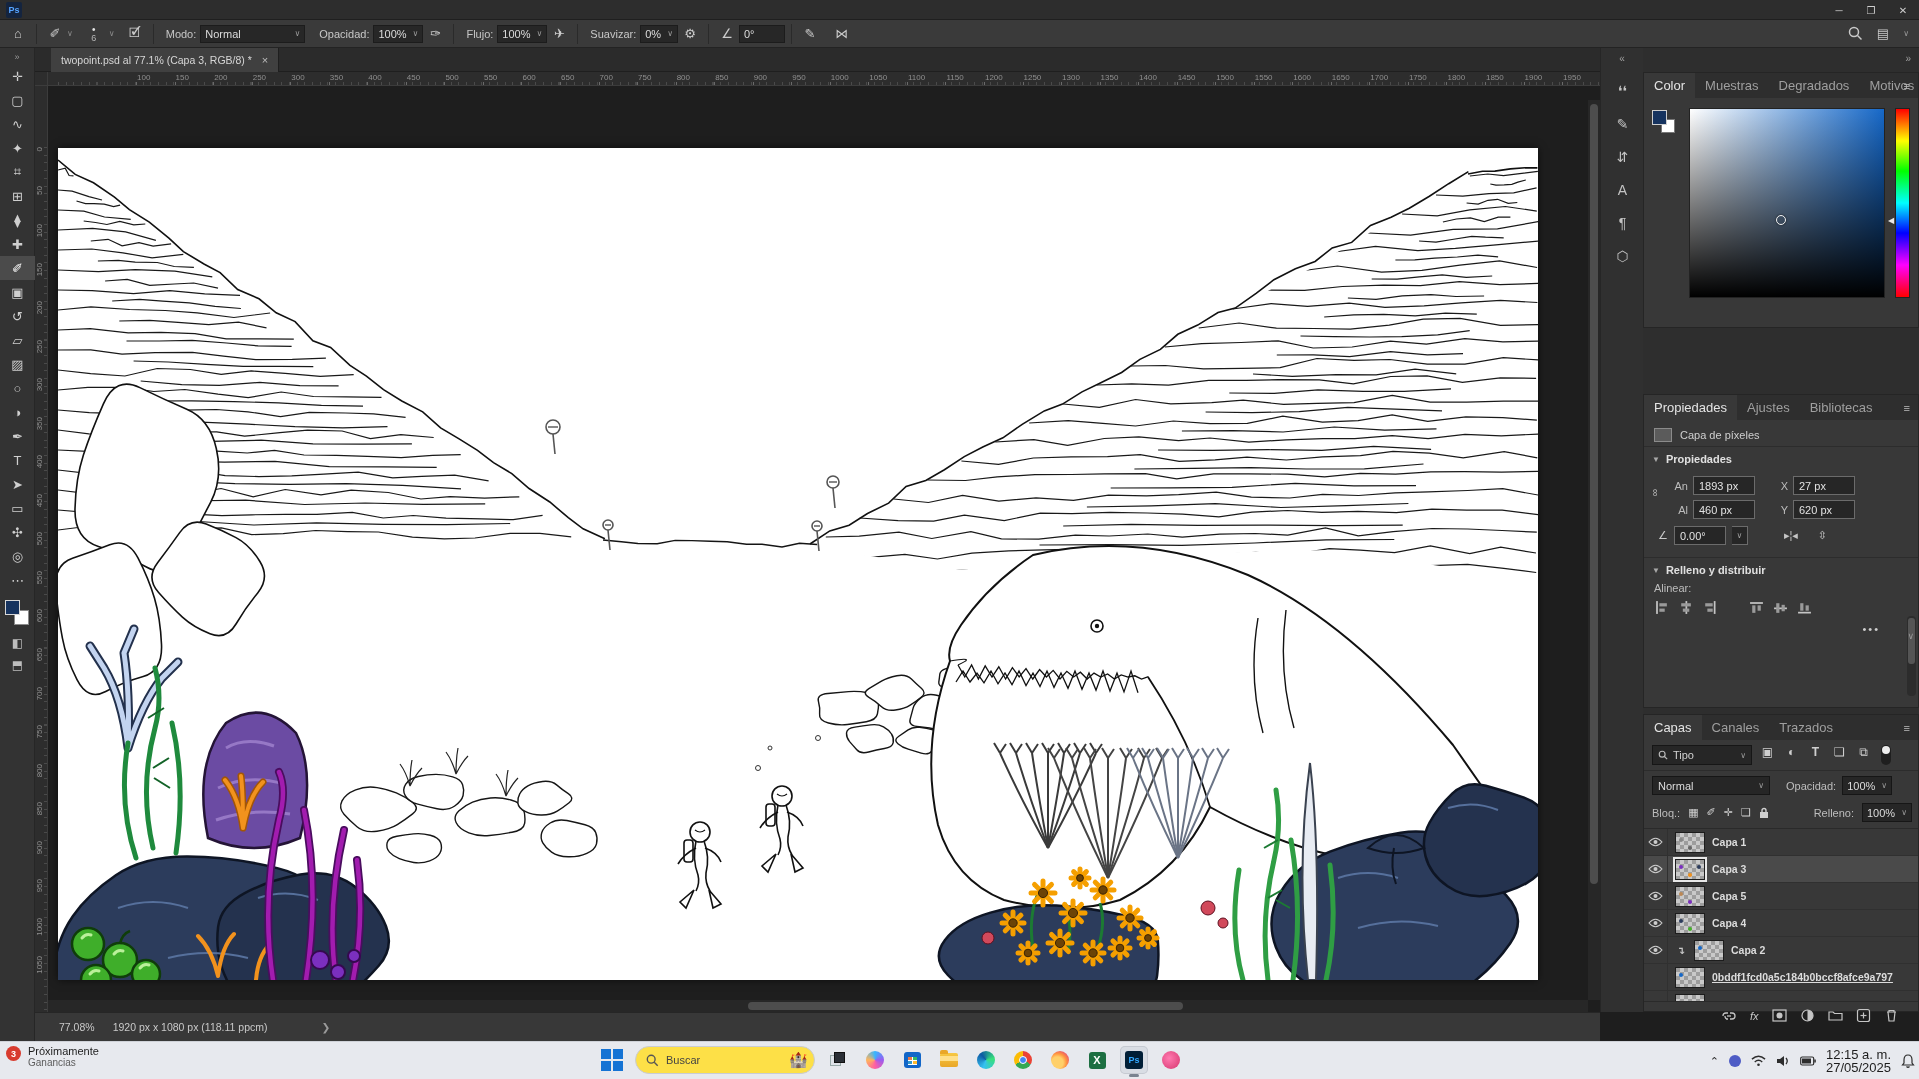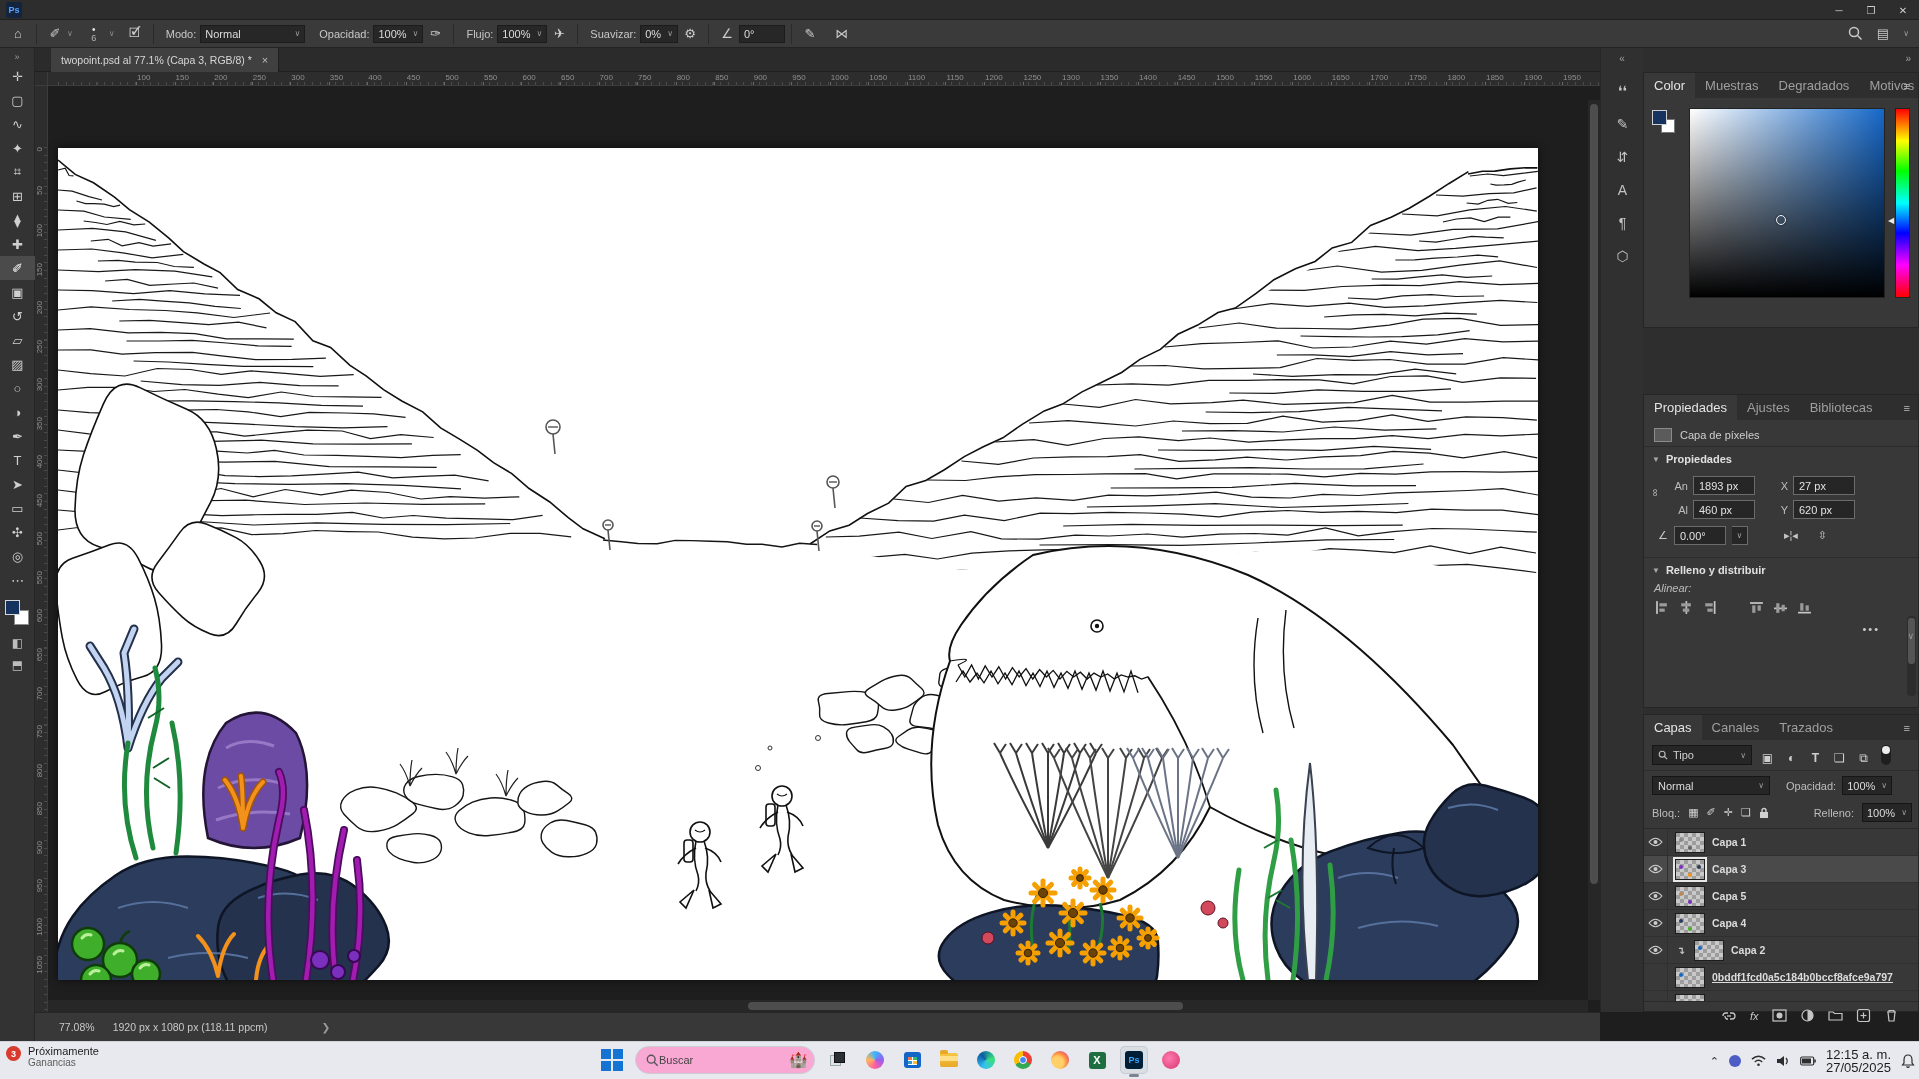--- a/index.html
+++ b/index.html
@@ -105,31 +105,31 @@
   .sec-head .tri { color:#a8a8a8; font-size:8px; }
   .tf-grid { padding:2px 8px 4px 4px; position:relative; }
   .tf-row { display:flex; align-items:center; gap:5px; margin:5px 0 5px 26px; }
   .tf-lab { width:14px; text-align:right; color:#bdbdbd; }
   .tf-field { width:62px; height:19px; background:#262626; border:1px solid #6b6b6b; color:#e2e2e2;
     display:inline-flex; align-items:center; padding:0 5px; }
   .chain { position:absolute; left:8px; top:18px; color:#b9b9b9; font-size:11px; transform:rotate(90deg); }
   .angle-row { display:flex; align-items:center; gap:6px; margin:7px 0 8px 10px; color:#c9c9c9; }
   .angle-field { width:52px; height:19px; background:#262626; border:1px solid #6b6b6b; color:#e2e2e2; display:inline-flex; align-items:center; padding:0 5px; }
   .dd-btn { width:16px; height:19px; border:1px solid #6b6b6b; border-left:none; color:#9f9f9f; font-size:8px; display:inline-flex; align-items:center; justify-content:center; background:#262626; }
-  .align-label { padding:2px 10px; color:#bdbdbd;font-style:italic; }
+  .align-label { padding:2px 10px; color:#bdbdbd; }
   .align-icons { display:flex; align-items:center; gap:9px; padding:4px 10px 8px; }
   .align-icons svg { display:block; }
   .align-gap { width:14px; }
   .more-dots { text-align:right; padding:0 38px 10px 0; color:#cfcfcf; letter-spacing:2px; }
   .pscroll { position:absolute; right:2px; top:196px; width:9px; height:80px; background:#2c2c2c; border-radius:4px; }
   .pscroll .pthumb { position:absolute; left:1px; top:2px; width:7px; height:46px; background:#555; border-radius:3px; }
   .pscroll-chev { position:absolute; right:4px; bottom:4px; color:#9a9a9a; font-size:9px; }
 
   
-  .lfilter { display:flex; align-items:flex-end; padding:5px 6px 5px 8px; gap:7px; border-bottom:1px solid #2c2c2c; }
+  .lfilter { display:flex; align-items:flex-start; padding:5px 6px 5px 8px; gap:7px; border-bottom:1px solid #2c2c2c; }
   .lfilter .search-select { flex:0 0 100px; height:20px; background:#262626; border:1px solid #161616; display:flex; align-items:center; padding:0 5px; gap:5px; color:#d0d0d0; }
   .lfilter .fico { color:#cfcfcf; font-size:12px; width:17px; text-align:center; }
   .lf-toggle { width:10px; height:20px; background:#1f1f1f; border-radius:5px; position:relative; margin-left:2px; }
   .lf-toggle::before { content:""; position:absolute; left:1px; top:1px; width:8px; height:8px; border-radius:50%; background:#ededed; }
   .lblend { display:flex; align-items:center; padding:5px 6px 5px 8px; gap:6px; }
   .blend-select { width:118px; height:19px; background:#262626; border:1px solid #161616; display:flex; align-items:center; justify-content:space-between; padding:0 5px; color:#dcdcdc; }
   .mini-select { height:19px; background:#262626; border:1px solid #161616; display:flex; align-items:center; padding:0 4px; gap:6px; color:#dcdcdc; }
   .lab { color:#bdbdbd; }
   .llock { display:flex; align-items:center; padding:3px 6px 6px 8px; gap:8px; border-bottom:1px solid #2a2a2a; }
   .lock-ico { color:#cfcfcf; font-size:11px; }
@@ -151,22 +151,22 @@
   .taskbar { position:absolute; left:0; top:1041px; width:1919px; height:38px; background:#e7e9ee; border-top:1px solid #cfd2d8; }
   .tb-widget { position:absolute; left:6px; top:3px; display:flex; align-items:center; gap:7px; }
   .tb-badge { width:15px; height:15px; border-radius:50%; background:#d83b2e; color:#fff; font-size:9px; font-weight:bold;
     display:flex; align-items:center; justify-content:center; align-self:flex-start; margin-top:1px; }
   .tb-widget .l1 { color:#1d1d1d; font-size:11px; }
   .tb-widget .l2 { color:#5c5c5c; font-size:10px; }
   .tb-center { position:absolute; left:598px; top:4px; display:flex; align-items:center; gap:9px; }
   .tb-ico { width:28px; height:28px; border-radius:5px; display:flex; align-items:center; justify-content:center; font-size:13px; position:relative; }
   .tb-ico.active { background:#d9dde4; box-shadow:inset 0 0 0 1px #c6cad2; }
   .tb-ico.active::after { content:""; position:absolute; bottom:-3px; left:9px; width:10px; height:3px; border-radius:2px; background:#7a8390; }
-  .searchpill { width:180px; height:28px; background:#f9a8d4; border:1px solid #c9ccd4; border-radius:15px;
-    display:flex; align-items:center; padding:0 6px 0 10px; color:#444; }
+  .searchpill { width:180px; height:28px; background:#fde047; border:1px solid #c9ccd4; border-radius:15px;
+    display:flex; align-items:center; padding:0 6px 0 10px; gap:7px; color:#444; }
   .searchpill .castle { margin-left:auto; font-size:15px; color:#5b3a8c; }
   .tb-tray { position:absolute; right:4px; top:0; height:38px; display:flex; align-items:center; gap:10px; color:#333; }
   .tray-ico { font-size:11px; color:#2d2d2d; display:flex; align-items:center; }
   .clock { text-align:right; color:#1d1d1d; font-size:13px; line-height:13px; }
   .start-squares { display:grid; grid-template-columns:10px 10px; grid-template-rows:10px 10px; gap:2px; }
   .start-squares div { background:#1573d4; }
 </style>
 </head>
 <body>
 

